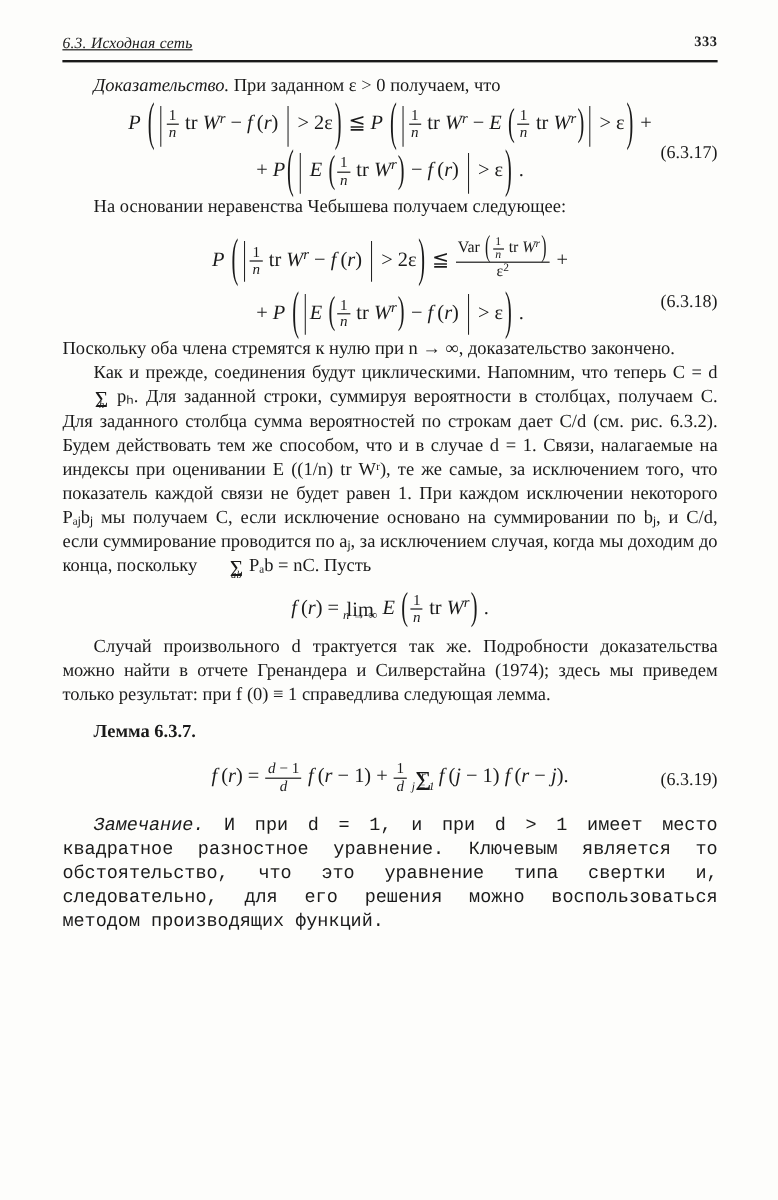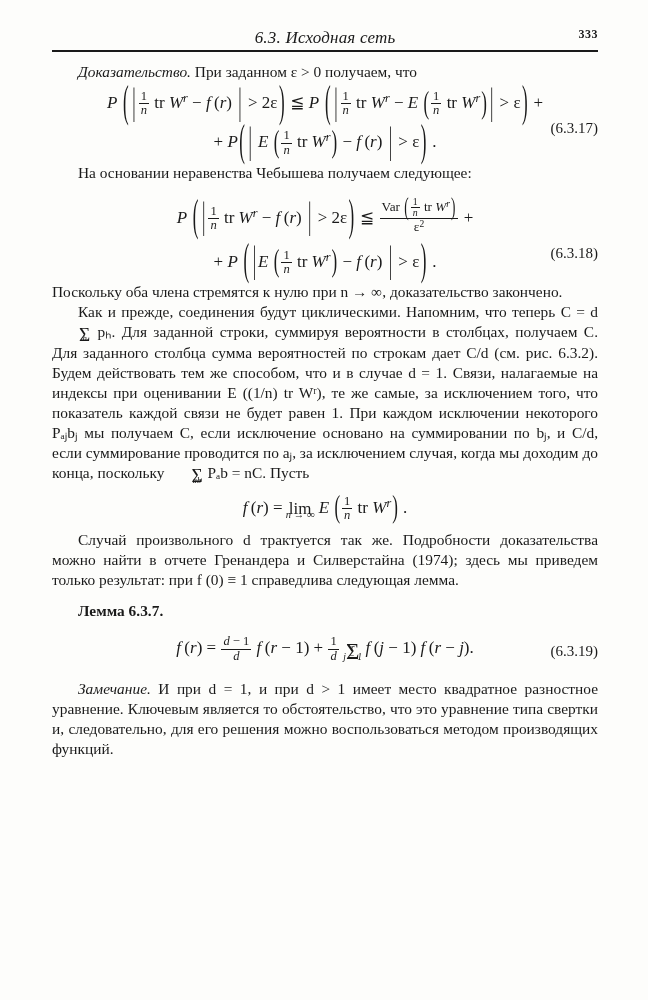--- a/index.html
+++ b/index.html
@@ -27,25 +27,25 @@
     position: absolute;
     left: 52px;
     top: 28px;
     width: 546px;
     height: 26px;
   }
   .header-title {
     position: absolute;
     left: 0;
     width: 100%;
-    text-align: center;
-    font-style: italic;
-    font-size: 17px;
+    font-style: italic;
+    font-size: 13px;
     letter-spacing: 0.2px;
     top: 0;
+    text-decoration: underline;
   }
   .header-page {
     position: absolute;
     right: 0;
     top: -1px;
     font-size: 12px;
     font-weight: bold;
     letter-spacing: 0.5px;
   }
   .header-rule {
@@ -236,16 +236,16 @@
 
     <p class="lemma-head">Лемма 6.3.7.</p>
 
     <div class="math" style="margin-top:10px;">
       <span class="mathline">
         <span class="mi">f</span> (<span class="mi">r</span>) = <span class="frac"><span class="num"><span class="mi">d</span> − 1</span><span class="den mi">d</span></span> <span class="mi">f</span> (<span class="mi">r</span> − 1) + <span class="frac"><span class="num">1</span><span class="den mi">d</span></span> <span class="sum">Σ<span class="lim above">r</span><span class="lim below">j = 1</span></span> <span class="mi">f</span> (<span class="mi">j</span> − 1) <span class="mi">f</span> (<span class="mi">r</span> − <span class="mi">j</span>).
       </span>
       <span class="eqnum" style="top:8px;">(6.3.19)</span>
     </div>
 
-    <p class="para" style="margin-top:16px;"><span class="it">Замечание.</span><span> И при d = 1, и при d &gt; 1 имеет место квадратное разностное уравнение. Ключевым является то обстоятельство, что это уравнение типа свертки и, следовательно, для его решения можно воспользоваться методом производящих функций.</span></p>
+    <p class="para" style="margin-top:16px;font-family:Liberation Mono, monospace;"><span class="it">Замечание.</span><span> И при d = 1, и при d &gt; 1 имеет место квадратное разностное уравнение. Ключевым является то обстоятельство, что это уравнение типа свертки и, следовательно, для его решения можно воспользоваться методом производящих функций.</span></p>
 
   </div>
 </div>
 
 </body></html>

